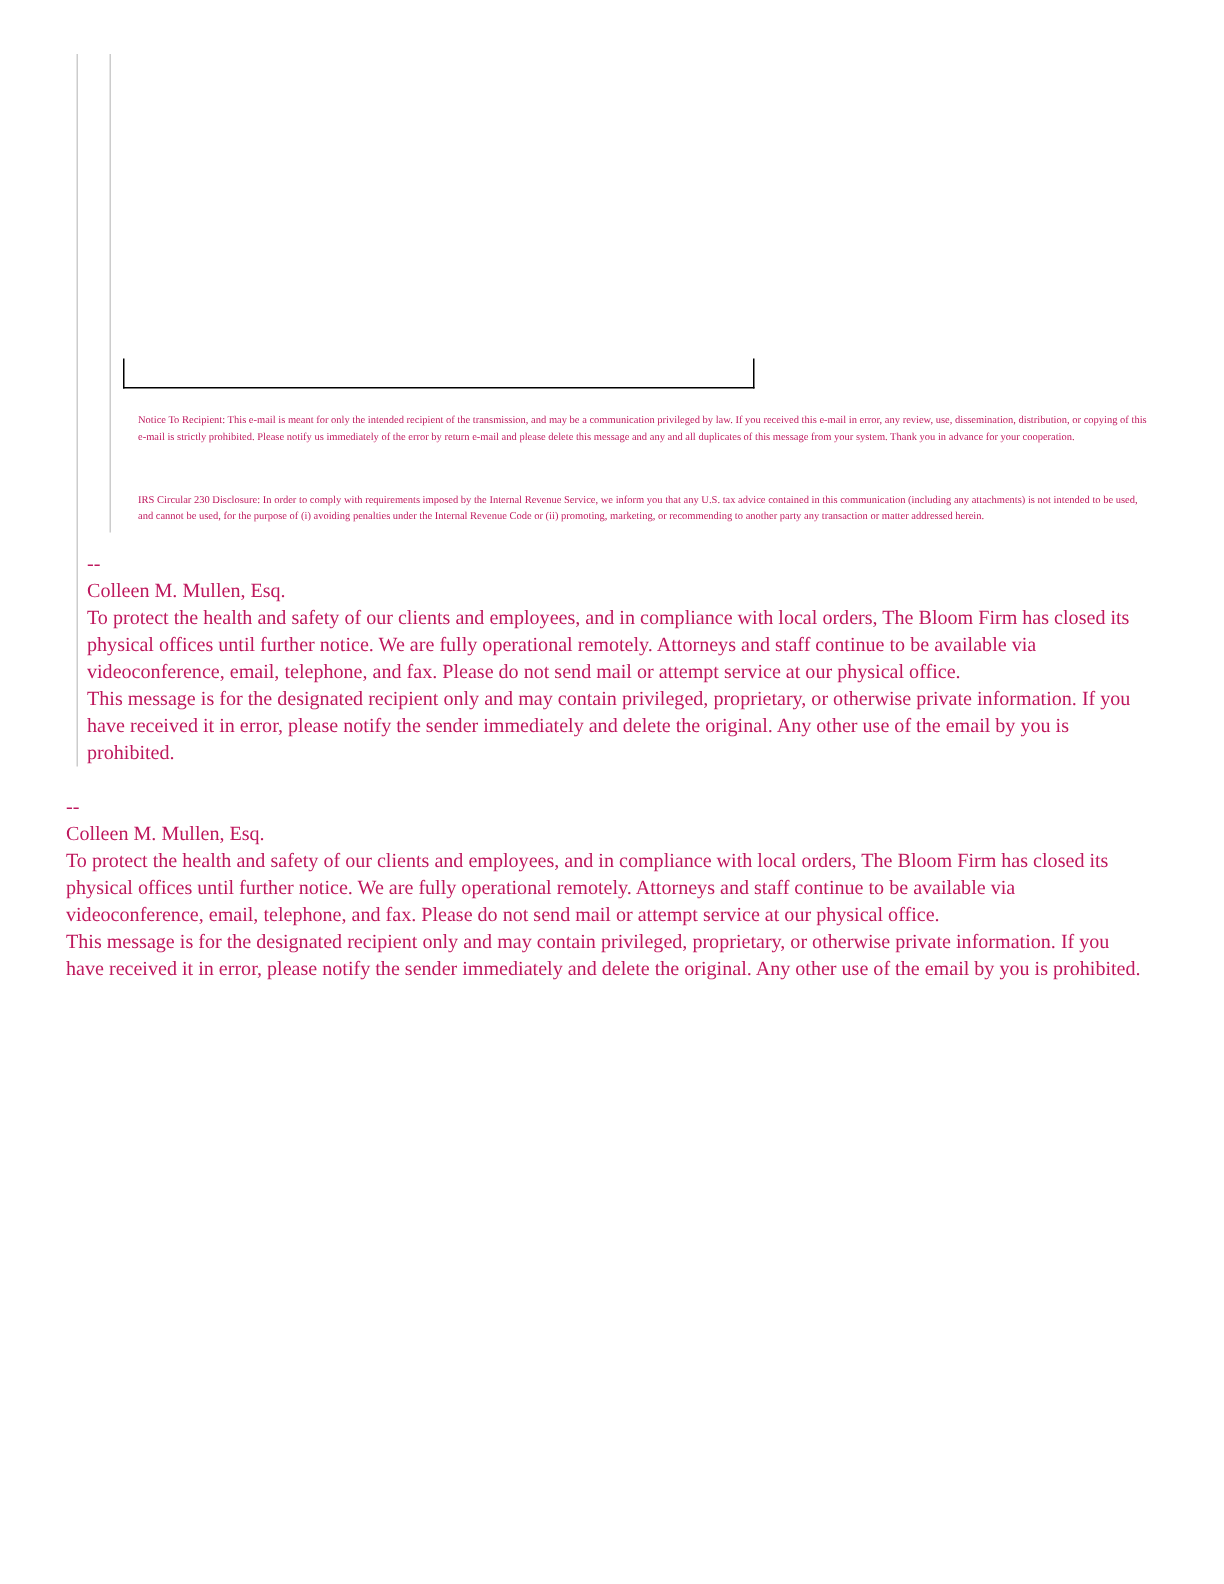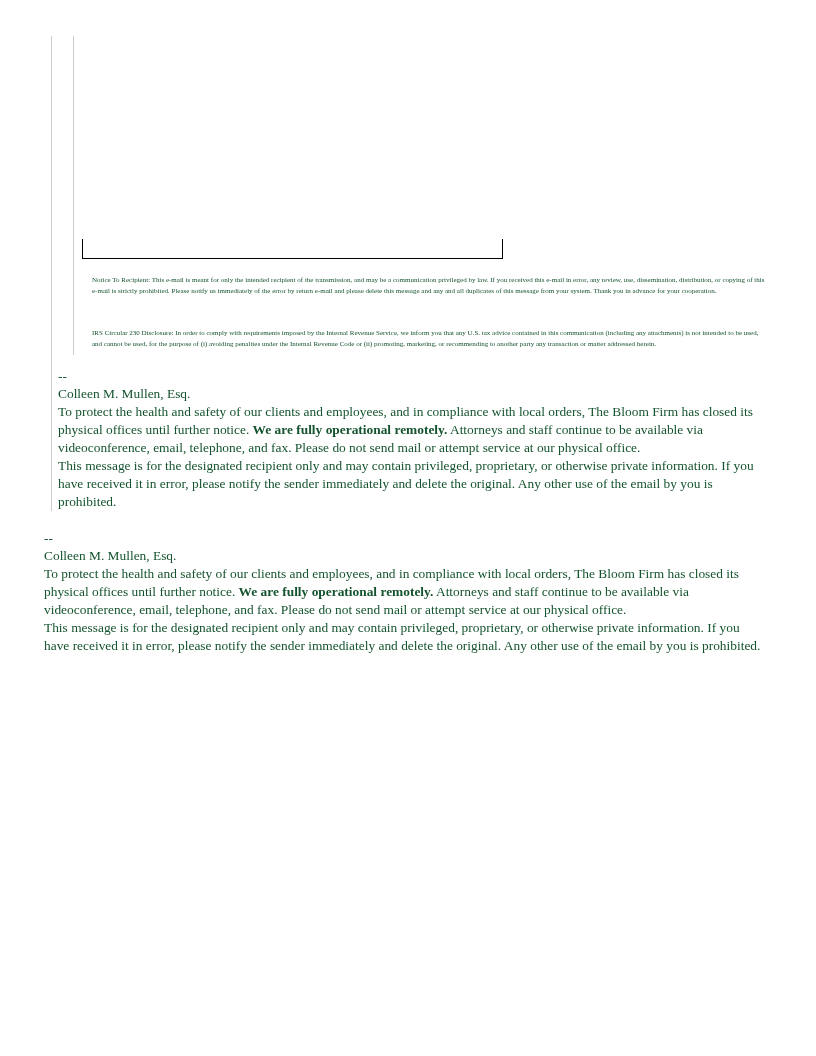--- a/index.html
+++ b/index.html
@@ -40,26 +40,26 @@
   .disclaimers { margin: 16px 0 0 10px; max-width: 678px; }
   .small {
     font-size: 7px;
     line-height: 10.6px;
     margin: 0;
   }
   .small + .small { margin-top: 32px; }
   .sig { max-width: 718px; }
   .sig-quoted { margin-top: 12px; max-width: 712px; }
   .sig-root { margin-top: 18px; }
-  .b { font-weight: bold; }
+  .b { font-weight: normal; }
 </style>
 </head>
 <body>
 
-<div class="page" style="color: #14532d;">
+<div class="page" style="color: #be185d;">
 
   <blockquote class="bq1" style="border-left-color: rgb(204, 204, 204);">
 
     <blockquote class="bq2" style="border-left-color: rgb(204, 204, 204);">
       <div class="top-spacer"></div>
       <div class="image-frame" style="border-color: rgb(0, 0, 0);"></div>
       <div class="disclaimers">
         <p class="small">Notice To Recipient: This e-mail is meant for only the intended recipient of the transmission, and may be a communication privileged by law. If you received this e-mail in error, any review, use, dissemination, distribution, or copying of this e-mail is strictly prohibited. Please notify us immediately of the error by return e-mail and please delete this message and any and all duplicates of this message from your system. Thank you in advance for your cooperation.</p>
         <p class="small">IRS Circular 230 Disclosure: In order to comply with requirements imposed by the Internal Revenue Service, we inform you that any U.S. tax advice contained in this communication (including any attachments) is not intended to be used, and cannot be used, for the purpose of (i) avoiding penalties under the Internal Revenue Code or (ii) promoting, marketing, or recommending to another party any transaction or matter addressed herein.</p>
       </div>

